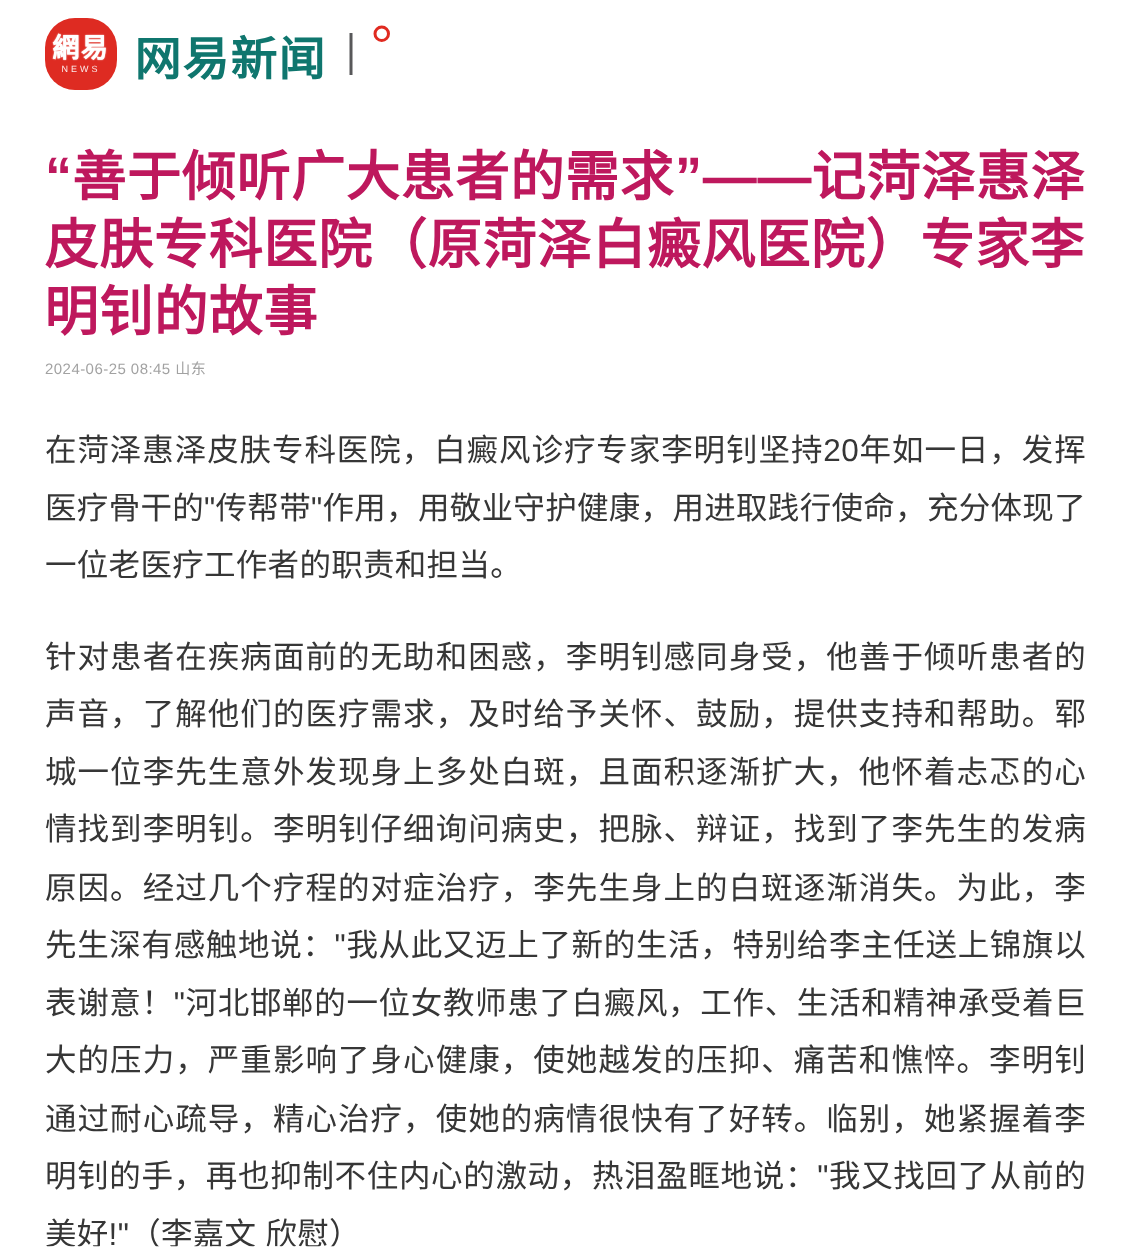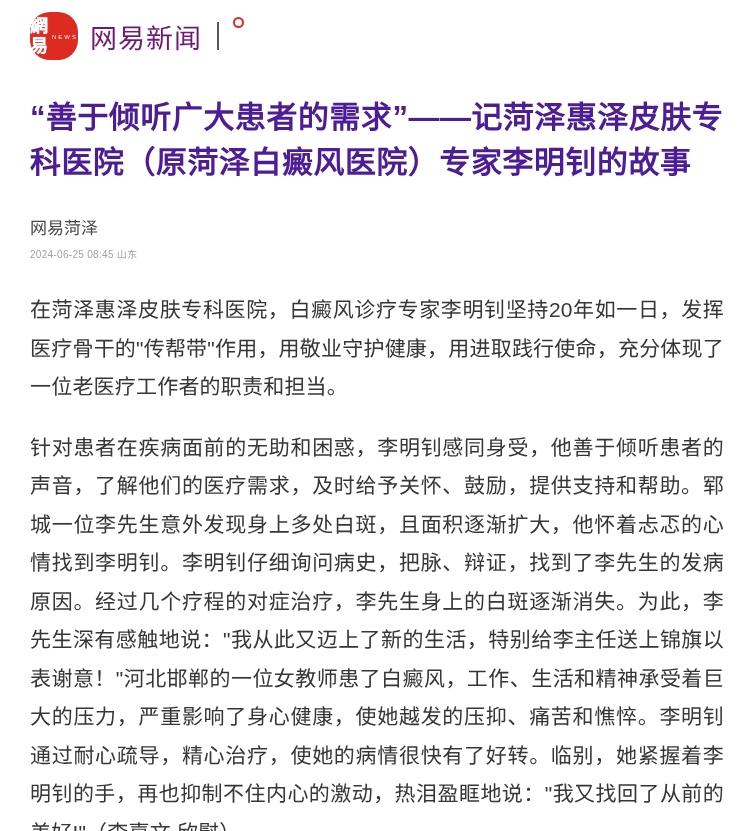--- a/index.html
+++ b/index.html
@@ -23,21 +23,21 @@
     align-items: center;
     height: 50px;
   }
   .logo-box {
     width: 48px;
     height: 48px;
     border-radius: 20px;
     background: #de2b22;
     color: #ffffff;
     display: flex;
-    flex-direction: row;
+    flex-direction: column;
     align-items: center;
     justify-content: center;
     flex: 0 0 auto;
     cursor: pointer;
   }
   .logo-cn {
     font-size: 18px;
     font-weight: 700;
     letter-spacing: 1px;
     line-height: 20px;
@@ -45,23 +45,23 @@
   }
   .logo-en {
     font-size: 6px;
     letter-spacing: 2px;
     line-height: 7px;
     margin-top: 2px;
     opacity: 0.9;
   }
   .brand {
     margin-left: 12px;
-    font-size: 27px;
-    font-weight: 400;
-    color: #701a75;
+    font-size: 31px;
+    font-weight: 700;
+    color: #0f766e;
     letter-spacing: 1px;
     cursor: pointer;
   }
   .header-divider {
     width: 2px;
     height: 28px;
     background: #58585a;
     margin: 0 13px 0 15px;
   }
   .slogan {
@@ -78,24 +78,24 @@
     border: 2px solid #e02a20;
     border-radius: 50%;
     vertical-align: top;
     margin-top: -2px;
     margin-left: 1px;
   }
 
   
   .article-title {
     margin: 34px 0 0 0;
-    font-size: 31px;
+    font-size: 36px;
     line-height: 45px;
     font-weight: 700;
-    color: #4c1d95;
+    color: #be185d;
     letter-spacing: 0.5px;
   }
   .article-source {
     margin-top: 29px;
     font-size: 17px;
     color: #474747;
     cursor: pointer;
     display: inline-block;
   }
   .article-timestamp {
@@ -126,23 +126,20 @@
       <span class="logo-cn">網易</span>
       <span class="logo-en">NEWS</span>
     </div>
     <div class="brand">网易新闻</div>
     <div class="header-divider"></div>
     <div class="slogan"><span class="attitude-dot"></span></div>
   </header>
 
   <h1 class="article-title">“善于倾听广大患者的需求”——记菏泽惠泽皮肤专科医院（原菏泽白癜风医院）专家李明钊的故事</h1>
 
-  <div>
-    <span class="article-source">网易菏泽</span>
-  </div>
   <div class="article-timestamp">2024-06-25 08:45 山东</div>
 
   <div class="article-body">
       <p>在菏泽惠泽皮肤专科医院，白癜风诊疗专家李明钊坚持20年如一日，发挥医疗骨干的"传帮带"作用，用敬业守护健康，用进取践行使命，充分体现了一位老医疗工作者的职责和担当。</p>
       <p>针对患者在疾病面前的无助和困惑，李明钊感同身受，他善于倾听患者的声音，了解他们的医疗需求，及时给予关怀、鼓励，提供支持和帮助。郓城一位李先生意外发现身上多处白斑，且面积逐渐扩大，他怀着忐忑的心情找到李明钊。李明钊仔细询问病史，把脉、辩证，找到了李先生的发病原因。经过几个疗程的对症治疗，李先生身上的白斑逐渐消失。为此，李先生深有感触地说："我从此又迈上了新的生活，特别给李主任送上锦旗以表谢意！"河北邯郸的一位女教师患了白癜风，工作、生活和精神承受着巨大的压力，严重影响了身心健康，使她越发的压抑、痛苦和憔悴。李明钊通过耐心疏导，精心治疗，使她的病情很快有了好转。临别，她紧握着李明钊的手，再也抑制不住内心的激动，热泪盈眶地说："我又找回了从前的美好!"（李嘉文 欣慰）</p>
     </div>
 
 </div>
 
 </body></html>

